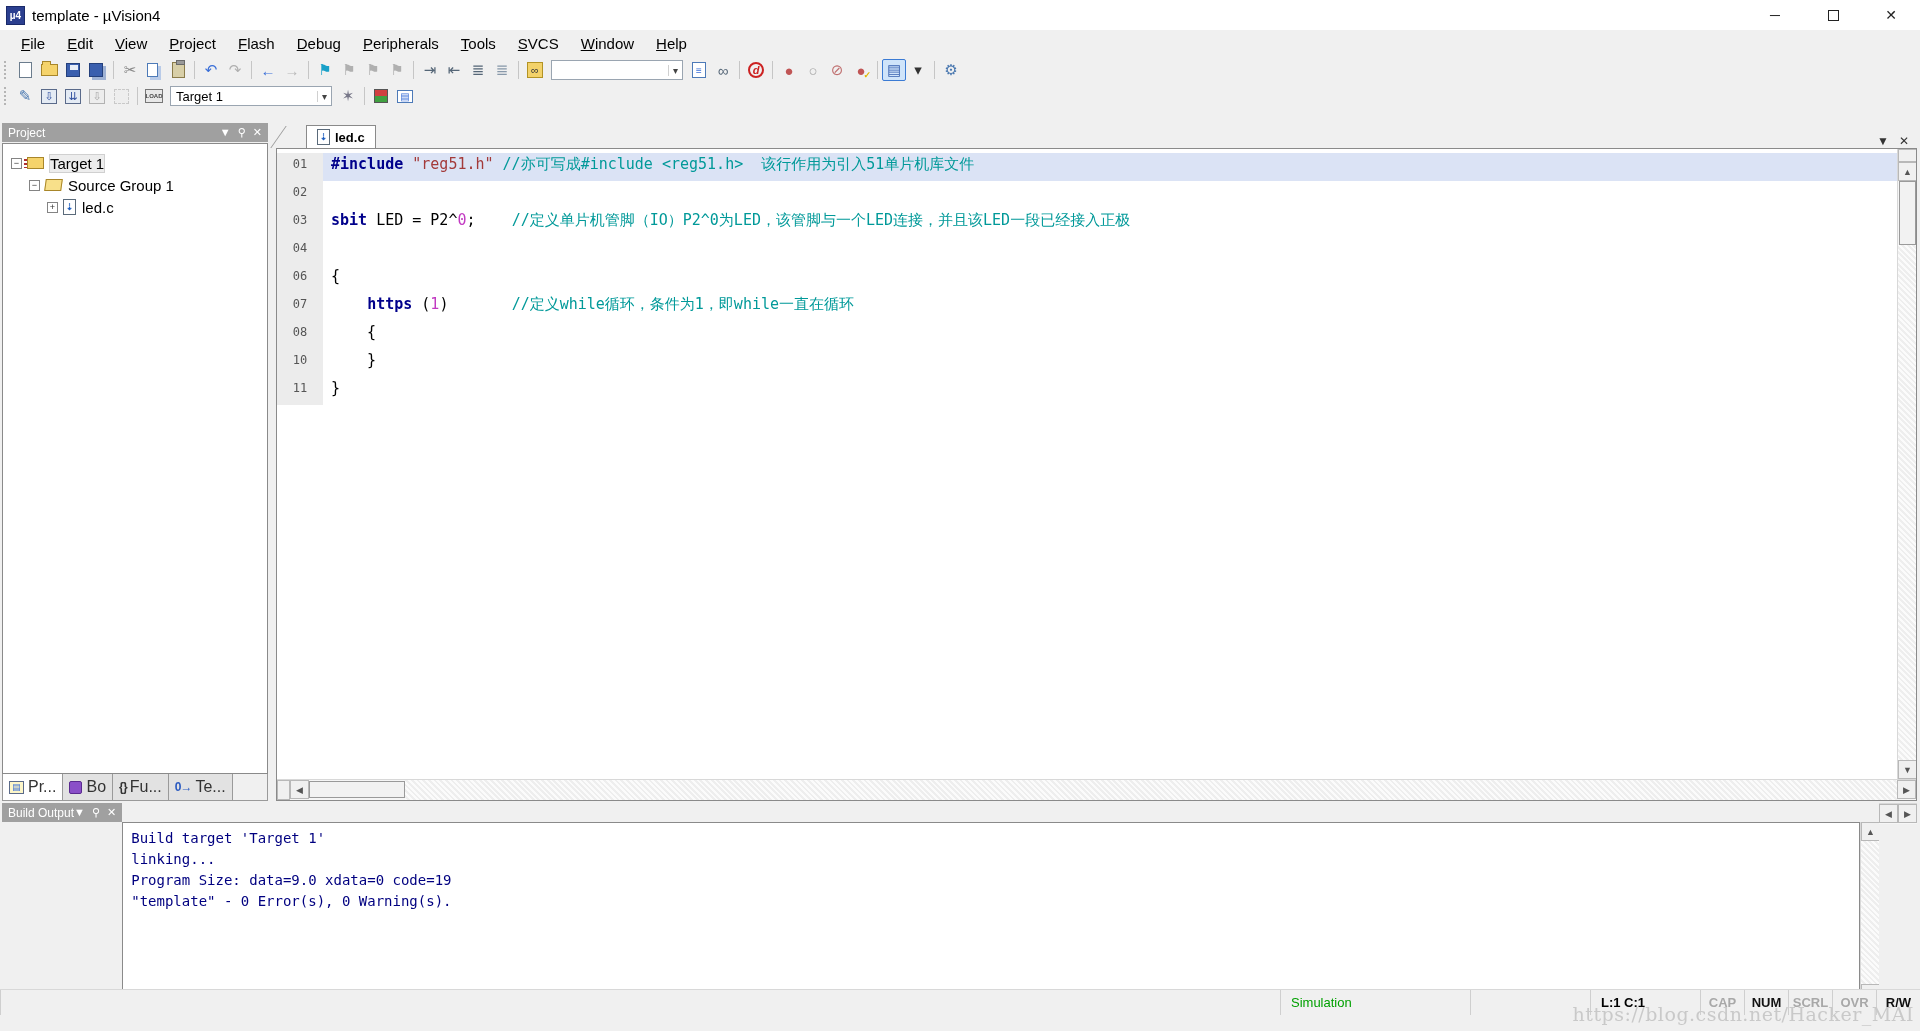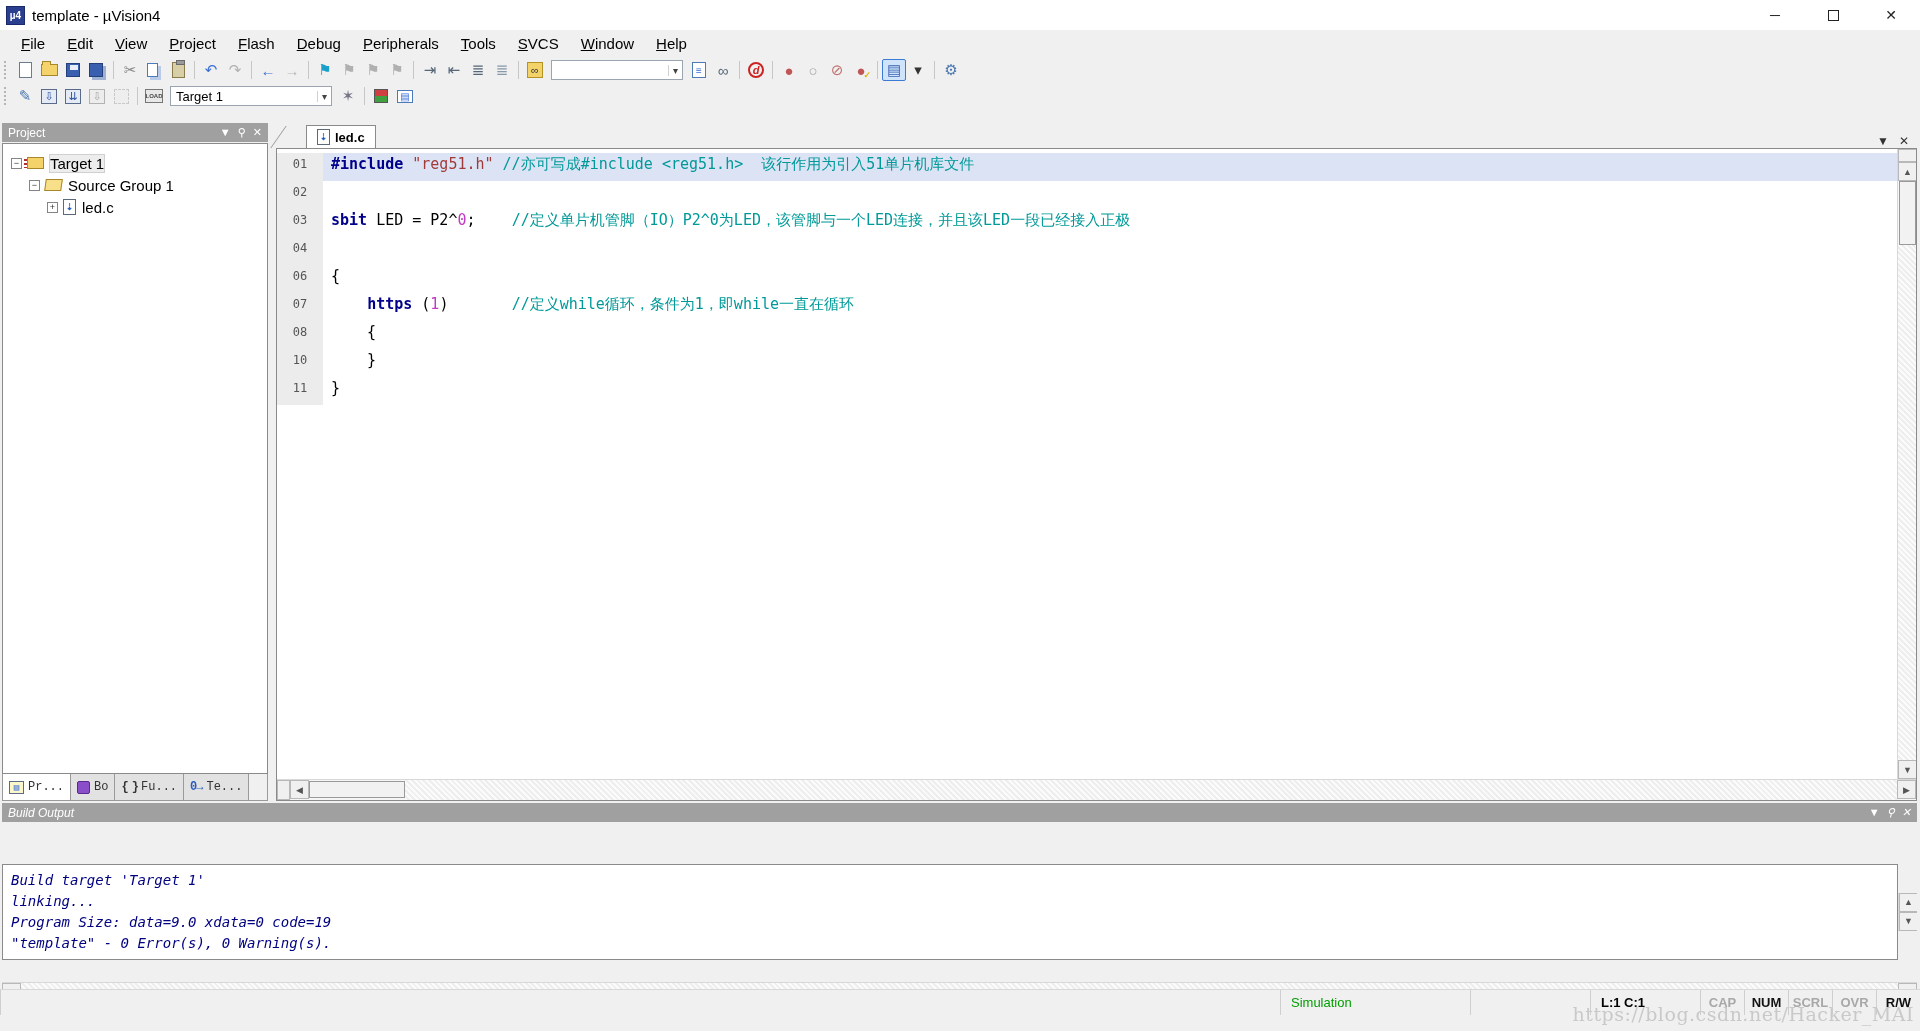--- a/index.html
+++ b/index.html
@@ -83,21 +83,21 @@
 
   
   #project-panel { position:absolute; left:2px; top:14px; width:266px; height:678px; display:flex; flex-direction:column; }
   #project-tree { flex:1; background:#fff; border:1px solid #8a8a8a; margin-top:1px; padding-top:8px; overflow:hidden; }
   .tree-row { display:flex; align-items:center; height:22px; font-size:15px; }
   .expander { width:11px; height:11px; border:1px solid #848484; background:#fff; font-size:9px; line-height:9px;
               text-align:center; color:#333; flex:none; margin-right:5px; }
   .tree-label { margin-left:6px; white-space:nowrap; }
   .tree-row.focused .tree-label { background:#ededed; outline:1px solid #d0d0d0; }
   .panel-tabs { height:27px; display:flex; align-items:stretch; background:#f0f0f0; border:1px solid #9a9a9a; border-top:none; }
-  .ptab { display:flex; align-items:center; gap:4px; font-size:12px; color:#333; padding:0 6px; border-right:1px solid #9a9a9a; background:#e2e2e2;font-family:Liberation Mono, monospace; }
+  .ptab { display:flex; align-items:center; gap:4px; font-size:16px; color:#333; padding:0 6px; border-right:1px solid #9a9a9a; background:#e2e2e2; }
   .ptab.active { background:#fff; }
 
   
   #editor-area { position:absolute; left:276px; top:14px; right:3px; height:678px; display:flex; flex-direction:column; }
   .tabrow { height:25px; display:flex; align-items:flex-end; position:relative; }
   .tab-slant { position:absolute; left:2px; bottom:0; width:26px; height:22px; border-left:1px solid #9a9a9a; transform:skewX(-35deg); }
   .doc-tab { margin-left:30px; height:23px; background:#fff; border:1px solid #8a8a8a; border-bottom:none;
              display:flex; align-items:center; gap:5px; padding:0 10px; font-size:13px; font-weight:bold; }
   .tabrow-btns { margin-left:auto; display:flex; gap:10px; padding-right:8px; font-size:12px; color:#333; }
   #editor-body { flex:1; background:#fff; border:1px solid #8a8a8a; display:flex; flex-direction:column; overflow:hidden; }
@@ -121,22 +121,22 @@
   .sc-btn { width:19px; height:19px; flex:none; background:#f0f0f0; border:1px solid #b8b8b8; display:flex;
             align-items:center; justify-content:center; font-size:9px; color:#555; }
   .sc-split { width:19px; height:13px; flex:none; background:#f0f0f0; border:1px solid #b8b8b8; }
   .sc-split-h { width:13px; height:100%; flex:none; background:#f0f0f0; border:1px solid #b8b8b8; }
   .sc-thumb-v { width:17px; height:64px; margin:0 1px; background:#f2f2f2; border:1px solid #9a9a9a; flex:none; }
   .sc-thumb-h { height:17px; width:96px; margin:1px 0; background:#f2f2f2; border:1px solid #9a9a9a; flex:none; }
   .sc-track { flex:1; background:repeating-linear-gradient(45deg,#fbfbfb 0 2px,#eeeeee 2px 4px); }
   #editor-split { display:flex; flex:1; overflow:hidden; }
 
   
-  #build-panel { position:absolute; left:2px; right:3px; top:694px; bottom:2px; display:flex; flex-direction:column;font-style:italic; }
-  #build-body { flex:1; display:flex; overflow:hidden; margin-top:19px;align-items:center; }
+  #build-panel { position:absolute; left:2px; right:3px; top:694px; bottom:2px; display:flex; flex-direction:row; }
+  #build-body { flex:1; display:flex; overflow:hidden; margin-top:19px; }
   #build-text { flex:1; background:#fff; border:1px solid #8a8a8a; font-family:"DejaVu Sans Mono",monospace;
                 font-size:14px; line-height:21px; color:#000080; padding:5px 8px; white-space:pre; }
   #build-hscroll { height:21px; }
 
   
   #statusbar { position:absolute; left:0; right:0; bottom:16px; height:26px; background:#f0f0f0; border-top:1px solid #d8d8d8;
                display:flex; align-items:stretch; font-size:13px; }
   .sb-sec { border-left:1px solid #cfcfcf; display:flex; align-items:center; padding:0 10px; }
   .sb-grow { flex:1; }
   #sb-mode { width:190px; color:#00a000; }

